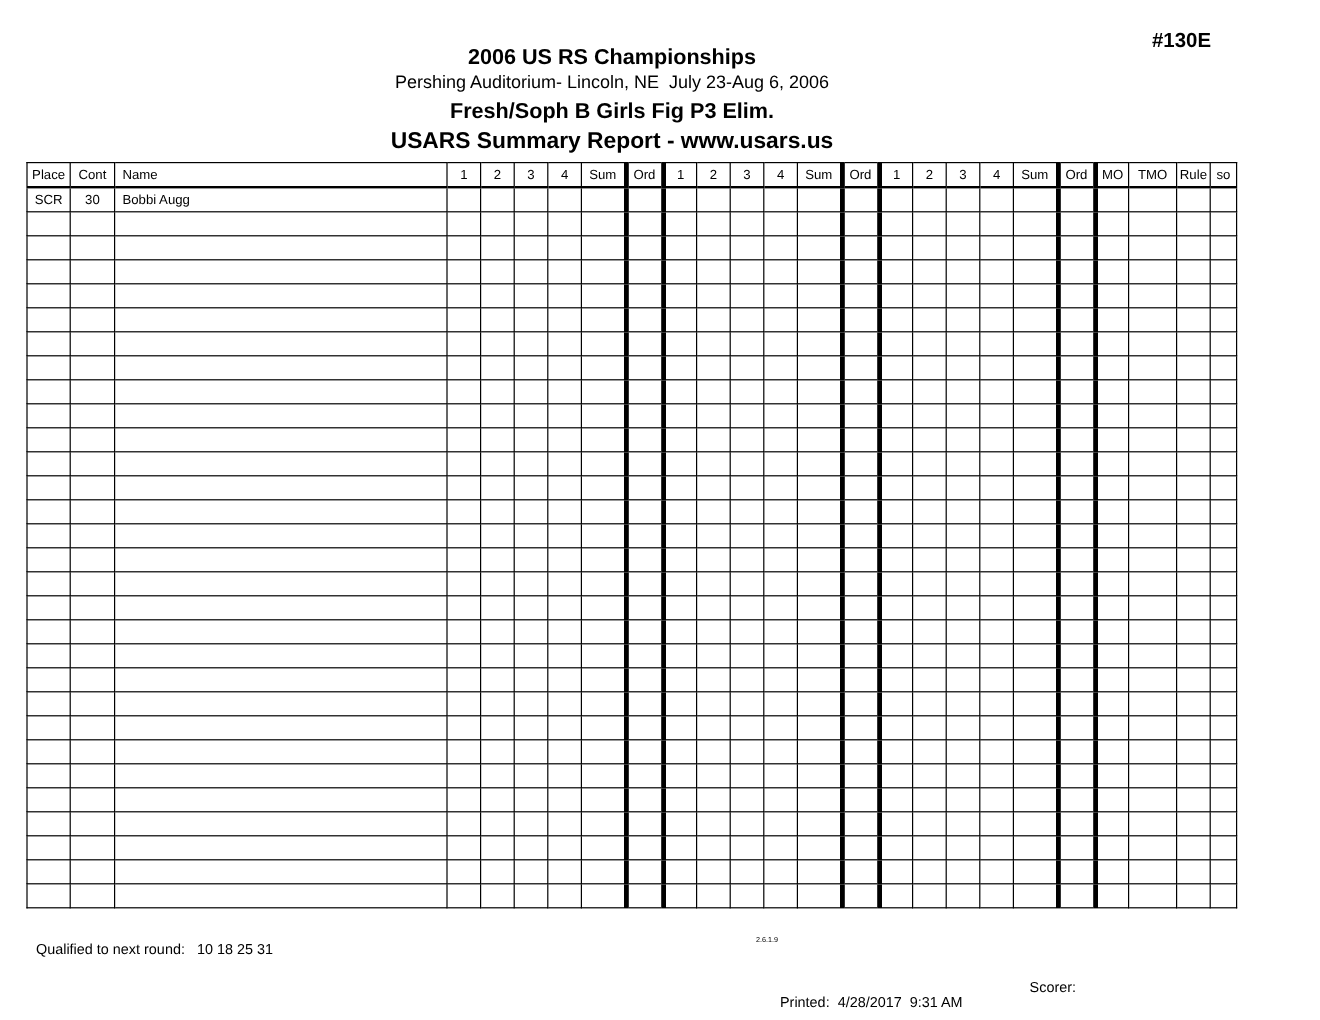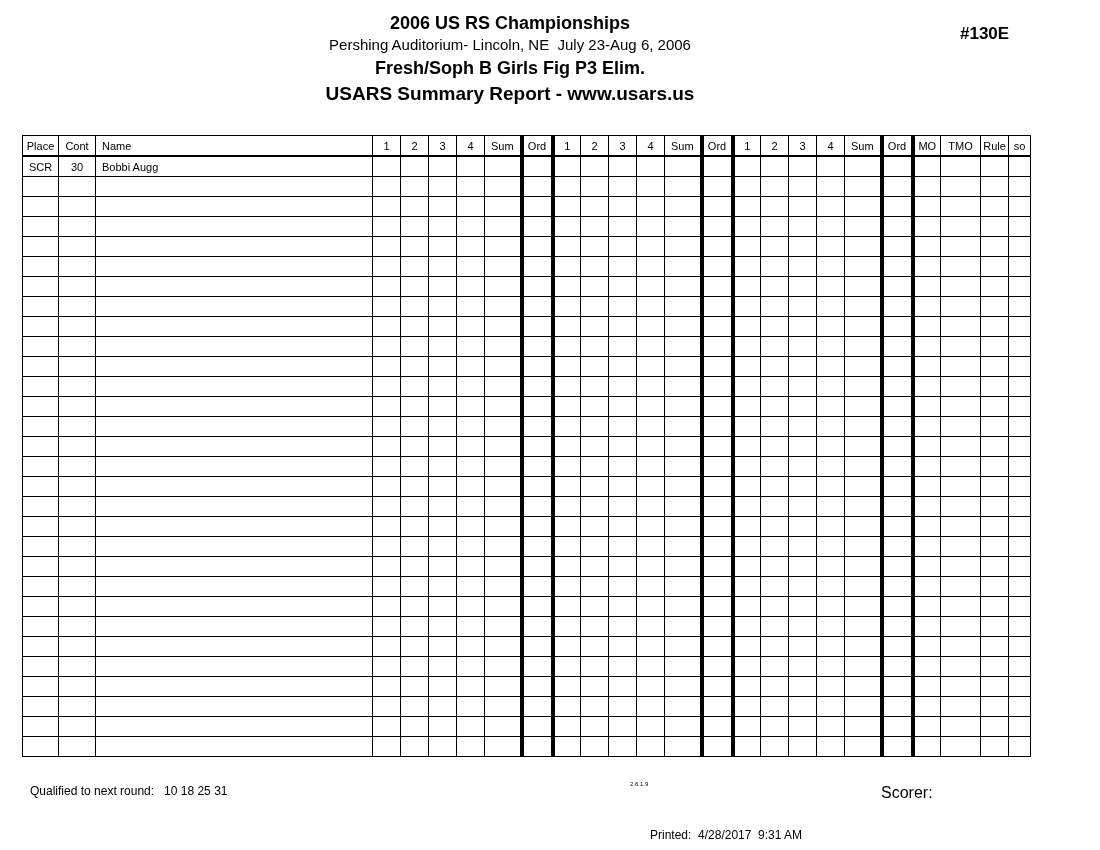--- a/index.html
+++ b/index.html
@@ -20,21 +20,21 @@
     top: 22px;
     font-size: 11.5px;
     line-height: 15px;
     white-space: pre;
   }
 
   
   .titles {
     position: absolute;
     left: 0;
-    top: 12px;
+    top: 36px;
     width: 1020px;
     text-align: center;
   }
   .t1 { font-size: 18px; font-weight: bold; line-height: 23px; white-space: pre; }
   .t2 { font-size: 15px; line-height: 19px; white-space: pre; }
   .t3 { font-size: 18px; font-weight: bold; line-height: 28px; white-space: pre; }
   .t4 { font-size: 19px; line-height: 24px; white-space: pre; font-weight: bold; }
 
   .sheet-num {
     position: absolute;
@@ -66,21 +66,21 @@
   td.jname { text-align: left; padding-left: 4px; white-space: pre; }
   tr.hdr-row td { border-bottom-width: 2px; margin-left: 24px; }
   td.name-col { text-align: left; padding-left: 6px; }
   td.ord-col { border-left-width: 4px; border-right-width: 4px; }
   td.mo-col { border-left-width: 4px; }
 
   
   .f-qualified { position: absolute; left: 30px;  top: 784px; font-size: 12px; white-space: pre; }
   .f-version   { position: absolute; left: 630px; top: 781px; font-size: 6px;  white-space: pre; }
   .f-printed   { position: absolute; left: 650px; top: 784px; font-size: 12px; white-space: pre; margin-top: 44px; }
-  .f-scorer    { position: absolute; left: 858px; top: 784px; font-size: 16px; white-space: pre; margin-left: 23px; }
+  .f-scorer    { position: absolute; left: 858px; top: 816px; font-size: 12px; white-space: pre; }
 </style>
 </head>
 <body>
 
 <div class="sheet">
 
 
   <div class="titles">
     <div class="t1">2006 US RS Championships</div>
     <div class="t2">Pershing Auditorium- Lincoln, NE  July 23-Aug 6, 2006</div>

